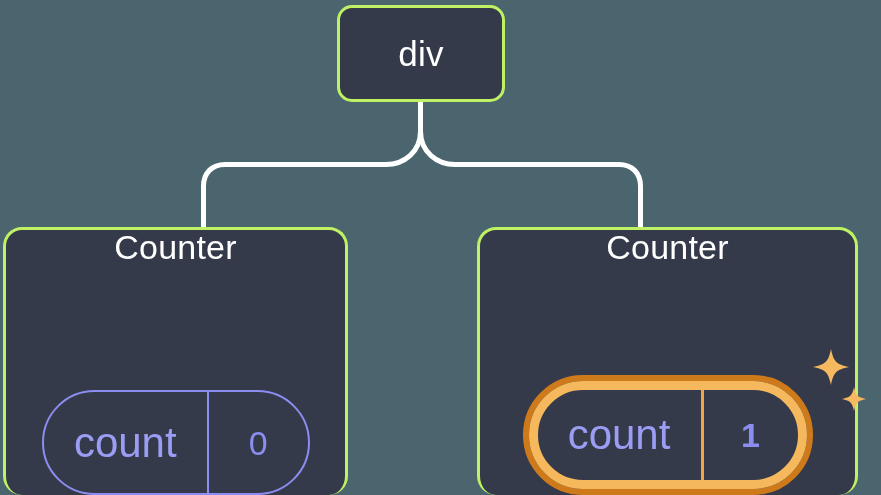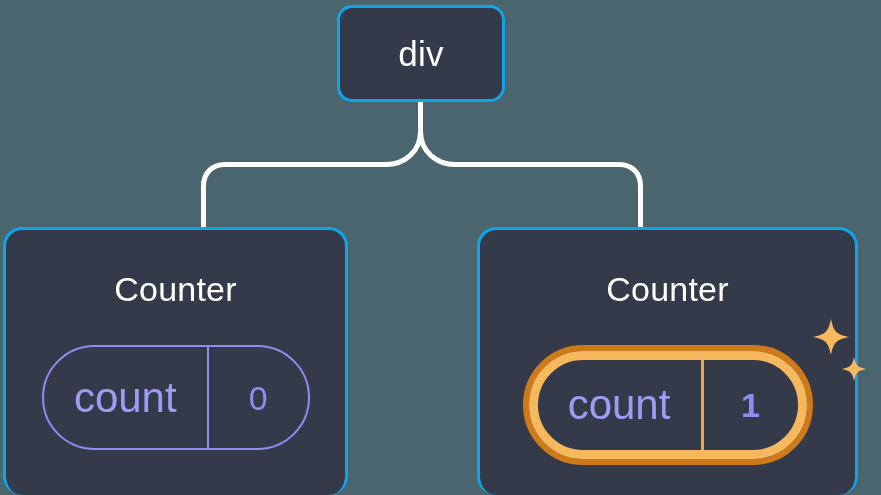--- a/index.html
+++ b/index.html
@@ -32,21 +32,21 @@
     z-index: 1;
     pointer-events: none;
   }
 
   
   .node {
     position: absolute;
     z-index: 2;
     box-sizing: border-box;
     background: #343a49;
-    border: 3px solid #0ea5e9;
+    border: 3px solid #bef264;
     display: flex;
     flex-direction: column;
     align-items: center;
   }
 
   .node-root {
     left: 337px;
     top: 5px;
     width: 168px;
     height: 97px;
@@ -60,21 +60,21 @@
     font-weight: 400;
     line-height: 1;
     letter-spacing: 0.2px;
   }
 
   .node-child {
     top: 227px;
     height: 268px;
     border-radius: 19px;
     border-bottom: none;
-    padding-top: 42px;
+    justify-content: space-between;
   }
 
   .node-child-left  { left: 3px;   width: 345px; }
   .node-child-right { left: 477px; width: 381px; }
 
   .node-label-child {
     color: #ffffff;
     font-size: 34px;
     font-weight: 400;
     line-height: 1;

